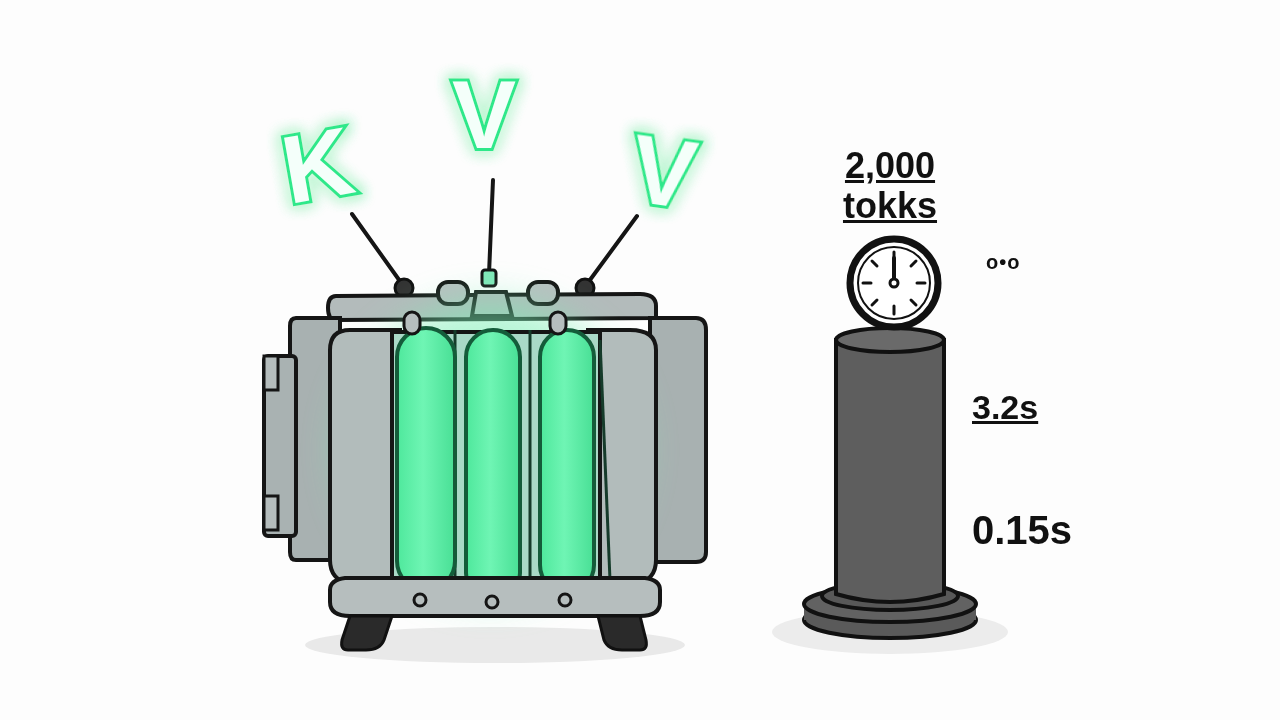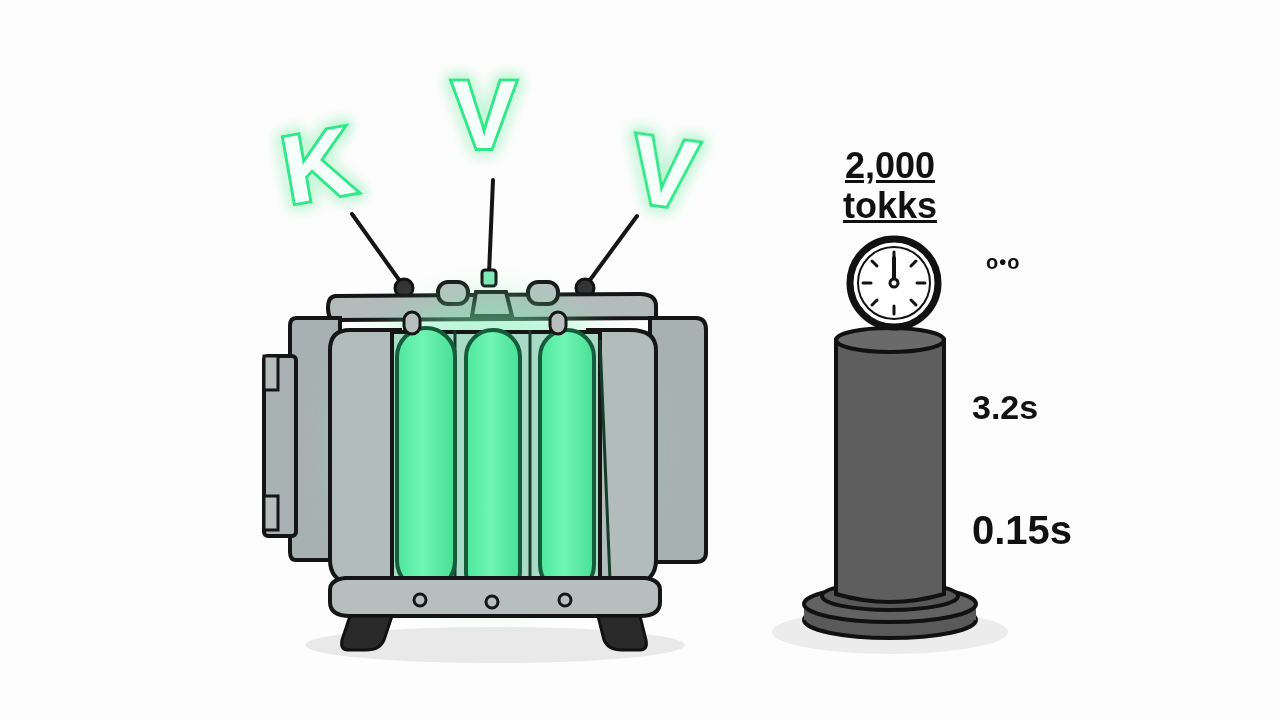--- a/index.html
+++ b/index.html
@@ -8,21 +8,21 @@
     background:#fdfdfd;
     font-family:"Liberation Sans", sans-serif;
     position:relative;
   }
   .layer { position:absolute; left:0; top:0; width:1280px; height:720px; }
   .label {
     position:absolute; font-weight:bold; color:#111; line-height:1;
     font-family:"Liberation Sans", sans-serif;
   }
   .tokens { left:838px; top:146px; font-size:36px; line-height:40px; text-align:center; width:104px;text-decoration:underline; }
-  .t-slow { left:972px; top:390px; font-size:34px; }
+  .t-slow { left:972px; top:390px; font-size:34px;text-decoration:underline; }
   .t-fast { left:972px; top:510px; font-size:40px; }
   .dots { left:980px; top:252px; font-size:20px; letter-spacing:1px;margin-left:6px; }
 </style>
 </head>
 <body>
 
 <svg class="layer" viewBox="0 0 1280 720" xmlns="http://www.w3.org/2000/svg">
   <defs>
     <filter id="glow" x="-50%" y="-50%" width="200%" height="200%">
       <feGaussianBlur stdDeviation="7" result="b"></feGaussianBlur>

